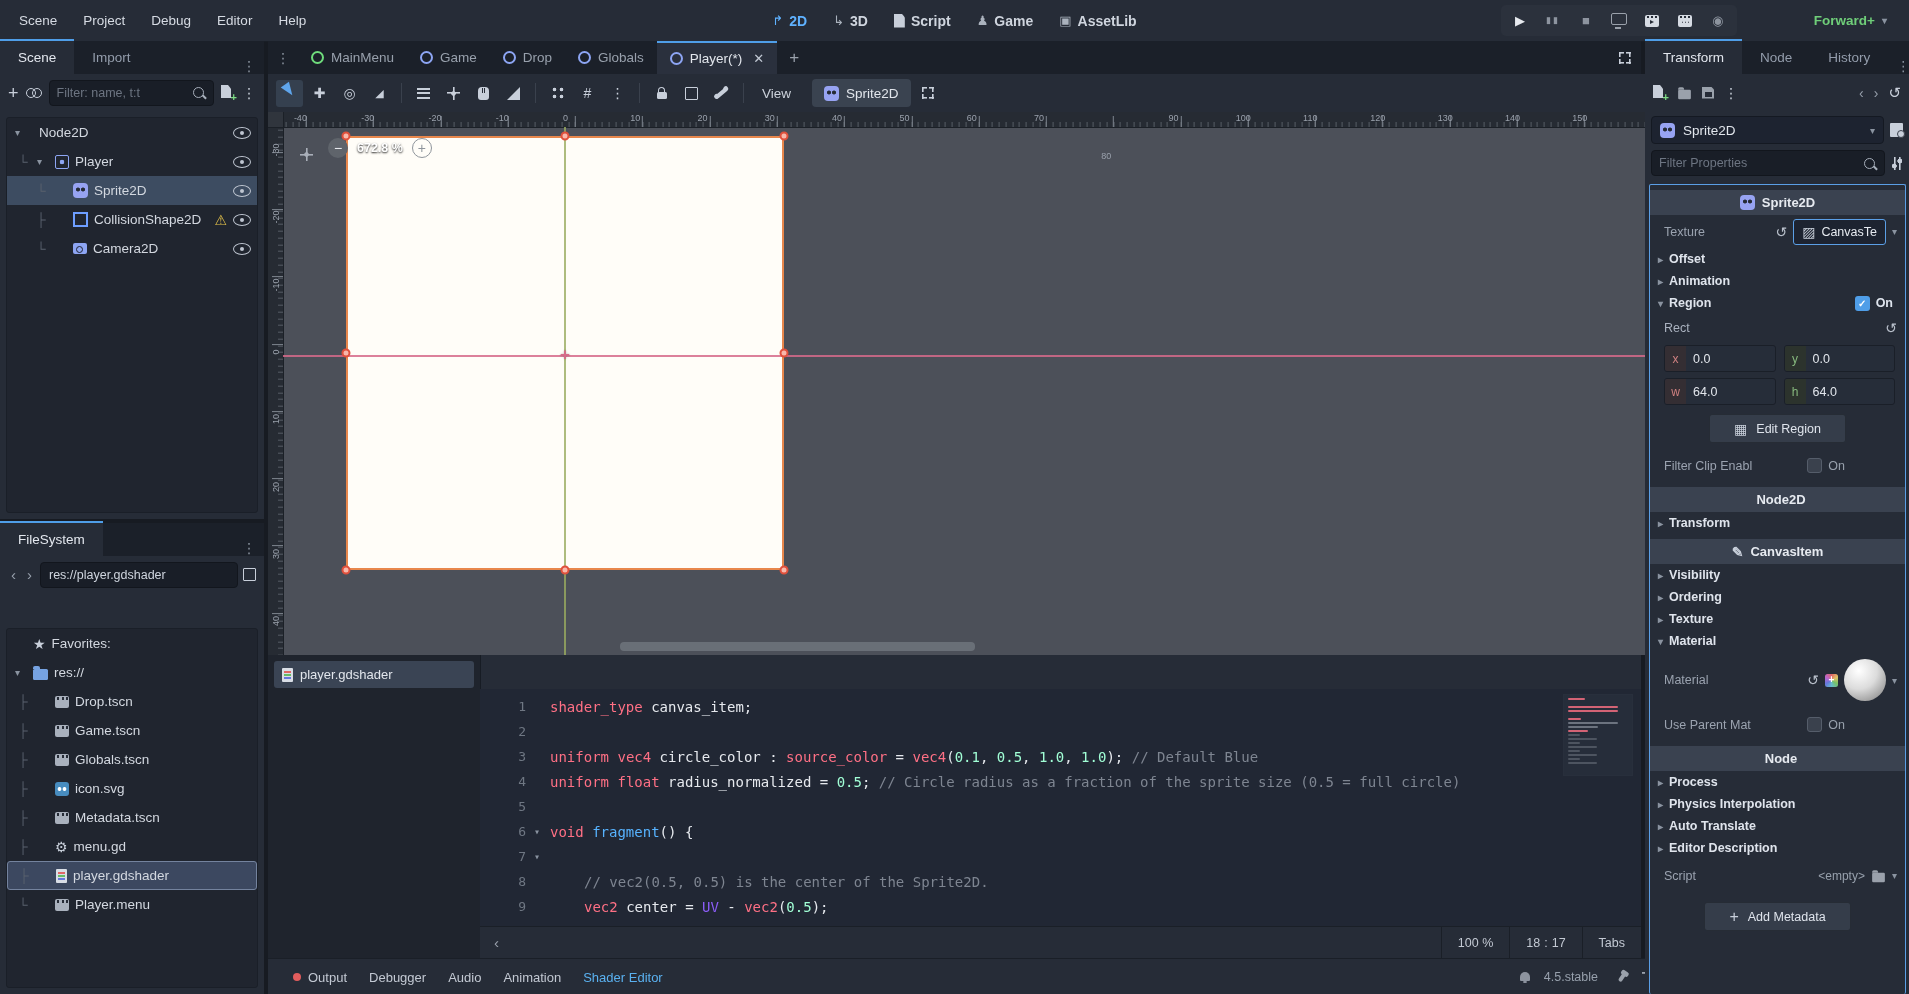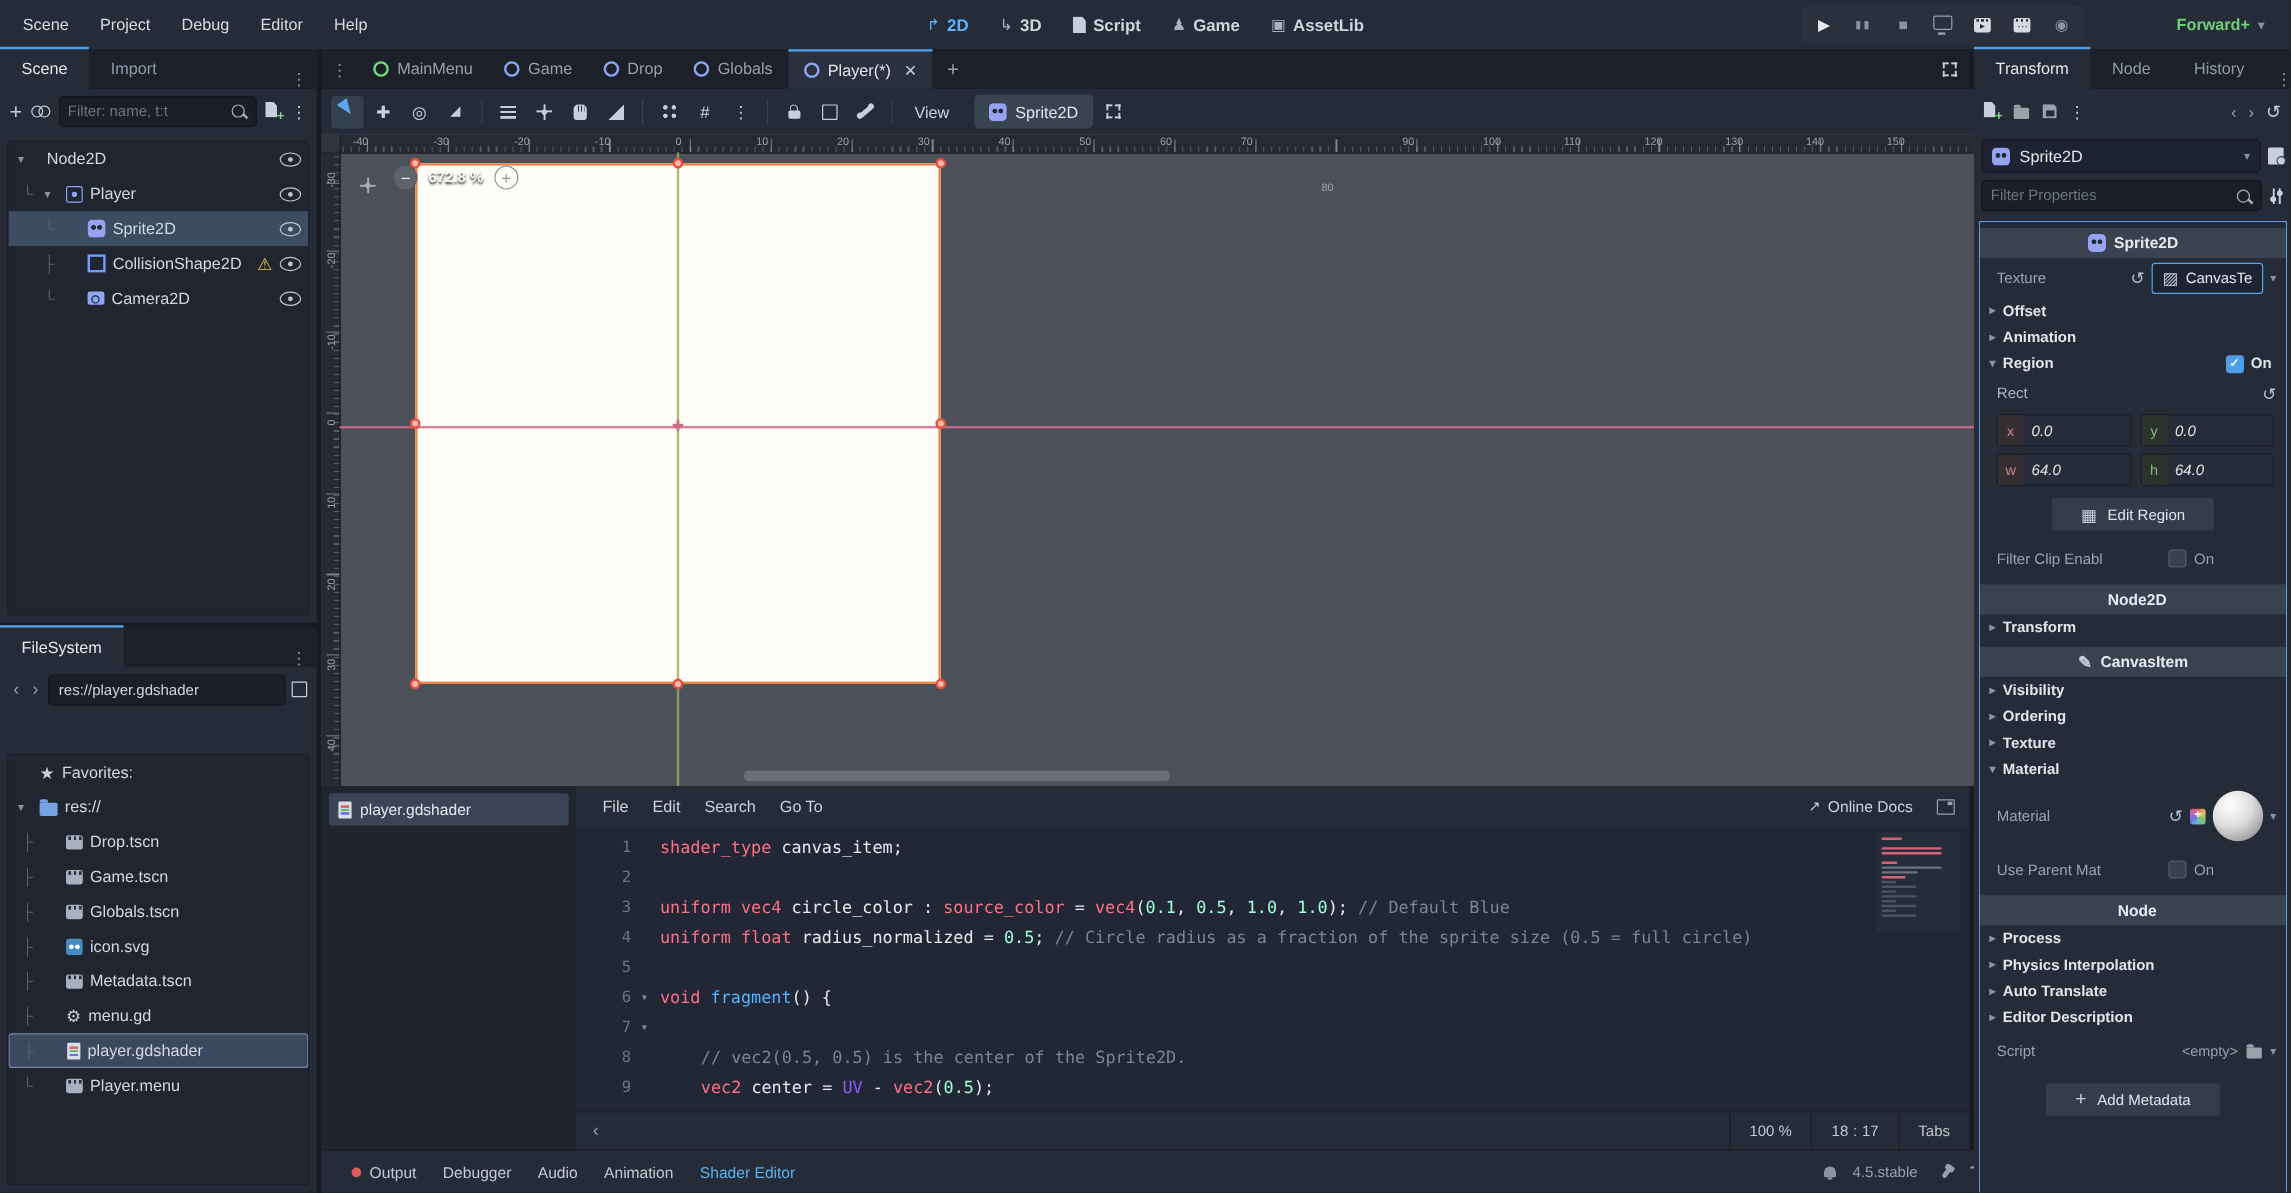--- a/index.html
+++ b/index.html
@@ -169,21 +169,21 @@
   .cat{height:25px;margin-top:5px;background:#3a4250;display:flex;align-items:center;justify-content:center;gap:7px;font-weight:bold;font-size:13px;color:#e6eaf0;}
   .fold{height:22px;display:flex;align-items:center;gap:6px;padding:0 8px;color:#dfe4ec;font-weight:bold;font-size:12.5px;}
   .prow{min-height:29px;display:flex;align-items:center;padding:2px 8px 2px 14px;gap:6px;font-size:12.5px;}
   .plabel{color:#9ba3b0;flex:1;}
   .reschip{display:flex;align-items:center;gap:6px;border:1.5px solid #5b9fe6;background:#1d2330;border-radius:3px;height:24px;padding:0 8px;color:#e6eaf0;}
   .vecrow{display:flex;gap:8px;padding:3px 10px 3px 14px;}
   .veccell{flex:1;display:flex;align-items:stretch;background:#262d39;border:1px solid #1a1f28;border-radius:3px;height:25px;overflow:hidden;}
   .veck{width:21px;display:flex;align-items:center;justify-content:center;font-size:12px;}
   .veck.r{color:#cf8080;background:#342e33;}
   .veck.g{color:#86b97e;background:#2c332d;}
-  .vecv{padding:0 7px;display:flex;align-items:center;font-size:12.5px;color:#e2e6ec;font-style:italic;}
+  .vecv{padding:0 7px;display:flex;align-items:center;font-size:12.5px;color:#e2e6ec;}
   .btnrow{display:flex;justify-content:center;padding:6px 0;}
   .ibtn{display:flex;align-items:center;gap:9px;background:#353d4a;border:1px solid #262c35;border-radius:3px;height:27px;padding:0 24px;color:#dfe4ec;font-size:12.5px;}
   .checkbox{width:15px;height:15px;border-radius:3px;display:flex;align-items:center;justify-content:center;font-size:10px;color:#fff;flex:none;}
   .checkbox.on{background:#4f9ee8;}
   .checkbox.off{background:#3a414d;border:1px solid #555d6a;box-sizing:border-box;}
   .chk-label{font-size:12.5px;color:#dfe5ee;margin-left:6px;}
   .chk-label.offlab{color:#97a0ac;}
   .revert{color:#b9c0cb;font-size:14px;}
   .chev{color:#8a93a0;font-size:10px;}
 </style>
@@ -535,33 +535,20 @@
     <div class="hscroll" style="left:352px;width:355px;bottom:4px;"></div>
   </div>
 
   <div id="shader" class="abs" style="left:268px;top:655px;width:1373px;height:303px;">
     <div id="shader-list">
       <div class="sh-item">
         <span class="gi ic-shaderfile"></span>
         <span>player.gdshader</span>
       </div>
     </div>
-    <div id="shader-menus">
-      <span id="shader-menu-items" style="display:flex;">
-          <span class="sh-menu">File</span>
-          <span class="sh-menu">Edit</span>
-          <span class="sh-menu">Search</span>
-          <span class="sh-menu">Go To</span>
-        </span>
-      <div id="online-docs">
-        <span class="glyph" style="font-size:12px;">↗</span>
-        <span>Online Docs</span>
-      </div>
-      <span class="gi ic-popout" style="margin-left:16px;"></span>
-    </div>
     <div id="code">
       <div id="code-lines">
           <div class="codeline"><span class="ln">1</span><span class="foldcol"></span><span style="padding-left: 0px;"><span class="tk-kw">shader_type</span><span class="tk-pl"> canvas_item;</span></span></div>
           <div class="codeline"><span class="ln">2</span><span class="foldcol"></span><span style="padding-left: 0px;"></span></div>
           <div class="codeline"><span class="ln">3</span><span class="foldcol"></span><span style="padding-left: 0px;"><span class="tk-kw">uniform</span><span class="tk-pl"> </span><span class="tk-kw">vec4</span><span class="tk-pl"> circle_color : </span><span class="tk-kw">source_color</span><span class="tk-pl"> = </span><span class="tk-kw">vec4</span><span class="tk-pl">(</span><span class="tk-num">0.1</span><span class="tk-pl">, </span><span class="tk-num">0.5</span><span class="tk-pl">, </span><span class="tk-num">1.0</span><span class="tk-pl">, </span><span class="tk-num">1.0</span><span class="tk-pl">); </span><span class="tk-cm">// Default Blue</span></span></div>
           <div class="codeline"><span class="ln">4</span><span class="foldcol"></span><span style="padding-left: 0px;"><span class="tk-kw">uniform</span><span class="tk-pl"> </span><span class="tk-kw">float</span><span class="tk-pl"> radius_normalized = </span><span class="tk-num">0.5</span><span class="tk-pl">; </span><span class="tk-cm">// Circle radius as a fraction of the sprite size (0.5 = full circle)</span></span></div>
           <div class="codeline"><span class="ln">5</span><span class="foldcol"></span><span style="padding-left: 0px;"></span></div>
           <div class="codeline"><span class="ln">6</span><span class="foldcol">▾</span><span style="padding-left: 0px;"><span class="tk-kw">void</span><span class="tk-pl"> </span><span class="tk-fn">fragment</span><span class="tk-pl">() {</span></span></div>
           <div class="codeline"><span class="ln">7</span><span class="foldcol">▾</span></div>
           <div class="codeline"><span class="ln">8</span><span class="foldcol"></span><span style="padding-left: 34px;"><span class="tk-cm">// vec2(0.5, 0.5) is the center of the Sprite2D.</span></span></div>

